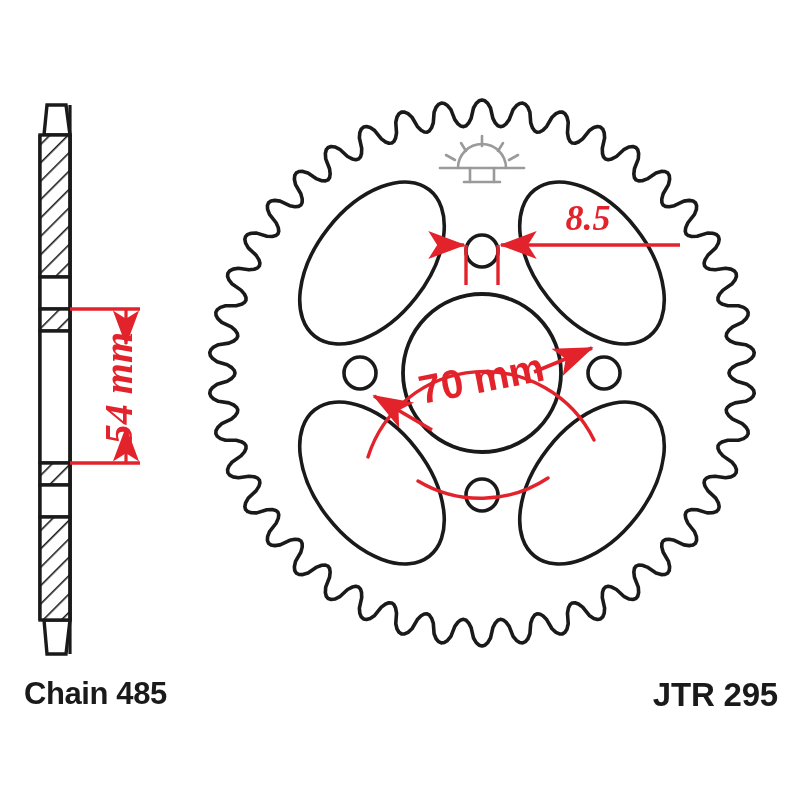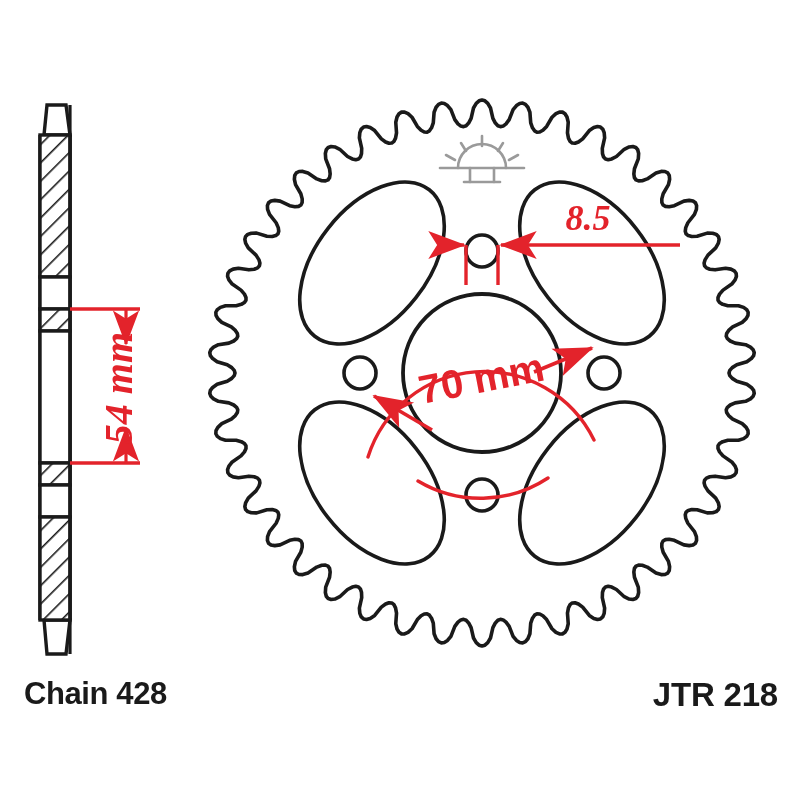--- a/index.html
+++ b/index.html
@@ -177,16 +177,16 @@
         <line x1="503" y1="143" x2="498" y2="151"></line>
         <line x1="446" y1="155" x2="455" y2="160"></line>
         <line x1="518" y1="155" x2="509" y2="160"></line>
         <line x1="470" y1="168" x2="470" y2="182"></line>
         <line x1="494" y1="168" x2="494" y2="182"></line>
         <line x1="464" y1="182" x2="500" y2="182"></line>
       </g>
     </g>
   </svg>
 
-  <div class="label-chain">Chain 428</div>
+  <div class="label-chain">Chain 485</div>
 
-  <div class="label-part">JTR 218</div>
+  <div class="label-part">JTR 295</div>
 </div>
 
 </body></html>

